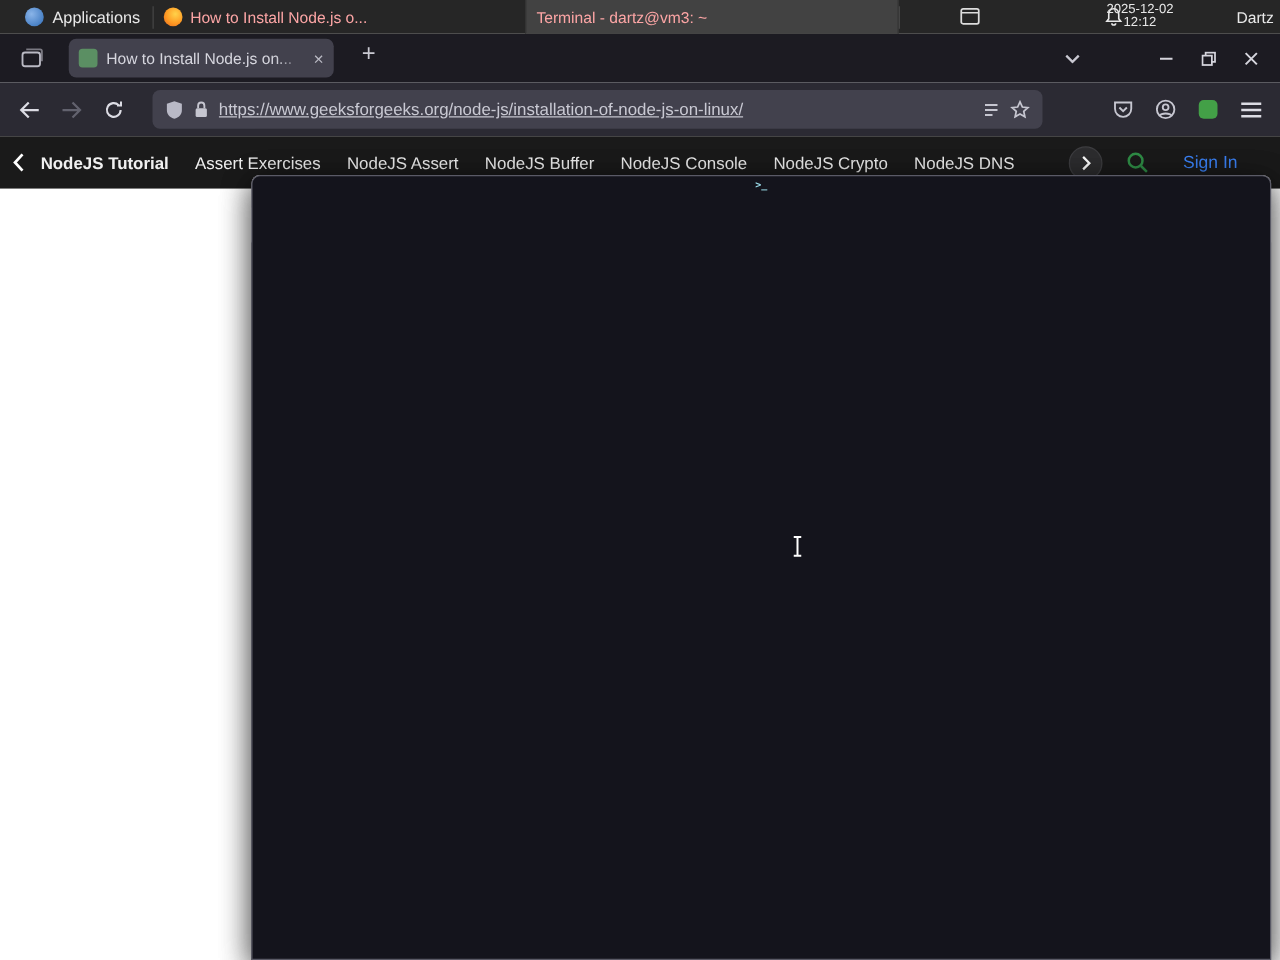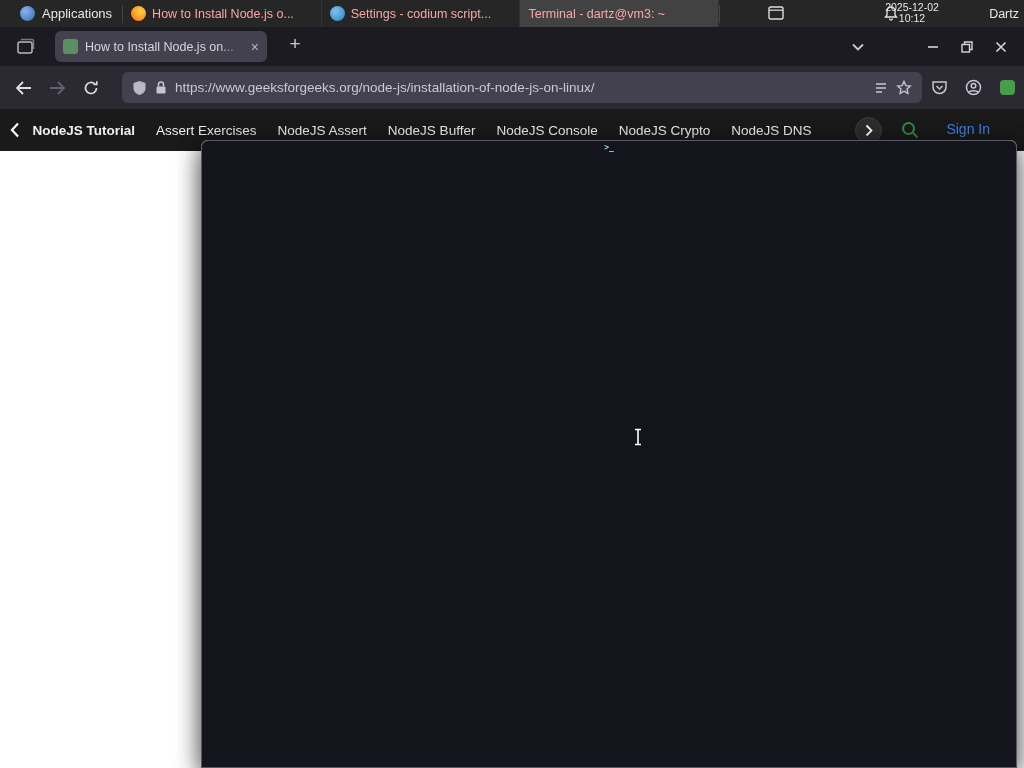--- a/index.html
+++ b/index.html
@@ -42,22 +42,22 @@
   .tab-close{font-size:14px;color:#b9b9c3;flex:0 0 auto;}
   .newtab{position:absolute;left:283px;top:6px;font-size:19px;color:#c9c9d2;width:24px;text-align:center;}
   .tab-right{position:absolute;right:6px;top:0;height:100%;display:flex;align-items:center;}
   .tabsdd{width:28px;display:flex;justify-content:center;color:#c9c9d2;margin-right:44px;}
   .wc{width:34px;height:100%;display:flex;align-items:center;justify-content:center;color:#d5d5dd;}
 
   .navbar{position:relative;height:43px;background:var(--toolbar-bg,#2b2a33);display:flex;align-items:center;}
   .nav-ic{width:30px;height:30px;margin:0 2px;display:flex;align-items:center;justify-content:center;color:#dcdce4;border-radius:4px;flex:0 0 auto;}
   .nav-ic.back{margin-left:8px;}
   .nav-ic.fwd{color:#62626e;}
-  .urlbar{flex:0 0 auto;width:800px;height:31px;margin-left:14px;background:var(--urlbar-bg,#42414d);
-          border-radius:6px;display:flex;align-items:center;padding:0 10px;gap:8px;color:#c3c3cd;box-sizing:border-box;}
+  .urlbar{flex:0 0 auto;width:712px;height:31px;margin-left:14px;background:var(--urlbar-bg,#42414d);
+          border-radius:6px;display:flex;align-items:center;padding:0 10px;gap:8px;color:#c3c3cd;box-sizing:border-box;text-decoration:underline;}
   .ub-ic{display:flex;align-items:center;flex:0 0 auto;}
   .url-text{flex:1 1 auto;font-size:13.5px;color:#c9c9d3;white-space:nowrap;overflow:hidden;}
   .right-icons{margin-left:auto;display:flex;align-items:center;padding-right:6px;}
   .ext-ic{width:15px;height:15px;border-radius:4px;background:#43a047;margin:0 10px;flex:0 0 auto;}
   .burger .hl{display:block;width:16px;height:2px;background:currentColor;
               box-shadow:0 5px 0 currentColor,0 -5px 0 currentColor;}
 
   .gfgbar{position:relative;height:42px;background:var(--gfg-bar-bg,#1a1a1a);display:flex;align-items:center;color:#ececec;}
   .gfg-chev{margin-left:10px;display:flex;align-items:center;flex:0 0 auto;}
   .gfg-items{display:flex;margin-left:2px;white-space:nowrap;overflow:hidden;width:810px;justify-content:space-between;}
@@ -103,45 +103,41 @@
     <div class="app-menu">
       <span class="app-icon"></span>
       <span class="app-label">Applications</span>
     </div>
     <div class="sep"></div>
     <div class="win-buttons" id="win-buttons">
         <div class="win-btn">
           <span class="wb-icon firefox"></span>
           <span class="wb-label">How to Install Node.js o...</span>
         </div>
-        <div class="win-btn">
-          <span class="wb-icon codium"></span>
-          <span class="wb-label">Settings - codium script...</span>
-        </div>
         <div class="win-btn active">
           <span class="wb-icon terminal"></span>
           <span class="wb-label">Terminal - dartz@vm3: ~</span>
         </div>
       </div>
     <div class="sep"></div>
     <span class="tray-icon">
       <svg width="16" height="14" viewBox="0 0 16 14">
           <rect x="1" y="1" width="14" height="12" rx="1.5" fill="none" stroke="#ddd" stroke-width="1.4"></rect>
           <path d="M1 4.2 H15" stroke="#ddd" stroke-width="1.2"></path>
         </svg>
     </span>
     <span class="bell">
       <svg width="14" height="15" viewBox="0 0 14 15">
           <path d="M7 1 C4.2 1 3 3 3 5.5 L3 9 L1.5 11 L12.5 11 L11 9 L11 5.5 C11 3 9.8 1 7 1 Z" fill="none" stroke="#e8e8e8" stroke-width="1.3"></path>
           <path d="M5.5 12.5 a1.5 1.5 0 0 0 3 0" fill="none" stroke="#e8e8e8" stroke-width="1.3"></path>
         </svg>
     </span>
     <div class="clock">
       <div class="clock-date">2025-12-02</div>
-      <div class="clock-time">10:12</div>
+      <div class="clock-time">12:12</div>
     </div>
     <div class="panel-user">Dartz</div>
   </div>
 
   <div class="browser">
     <div class="tabbar">
       <span class="ffview">
         <svg width="20" height="20" viewBox="0 0 20 20" fill="none" stroke="currentColor" stroke-width="1.5">
             <rect x="3" y="5" width="14" height="11" rx="2"></rect>
             <path d="M6 2.5 H17 a1.5 1.5 0 0 1 1.5 1.5 V12" opacity=".6"></path>

